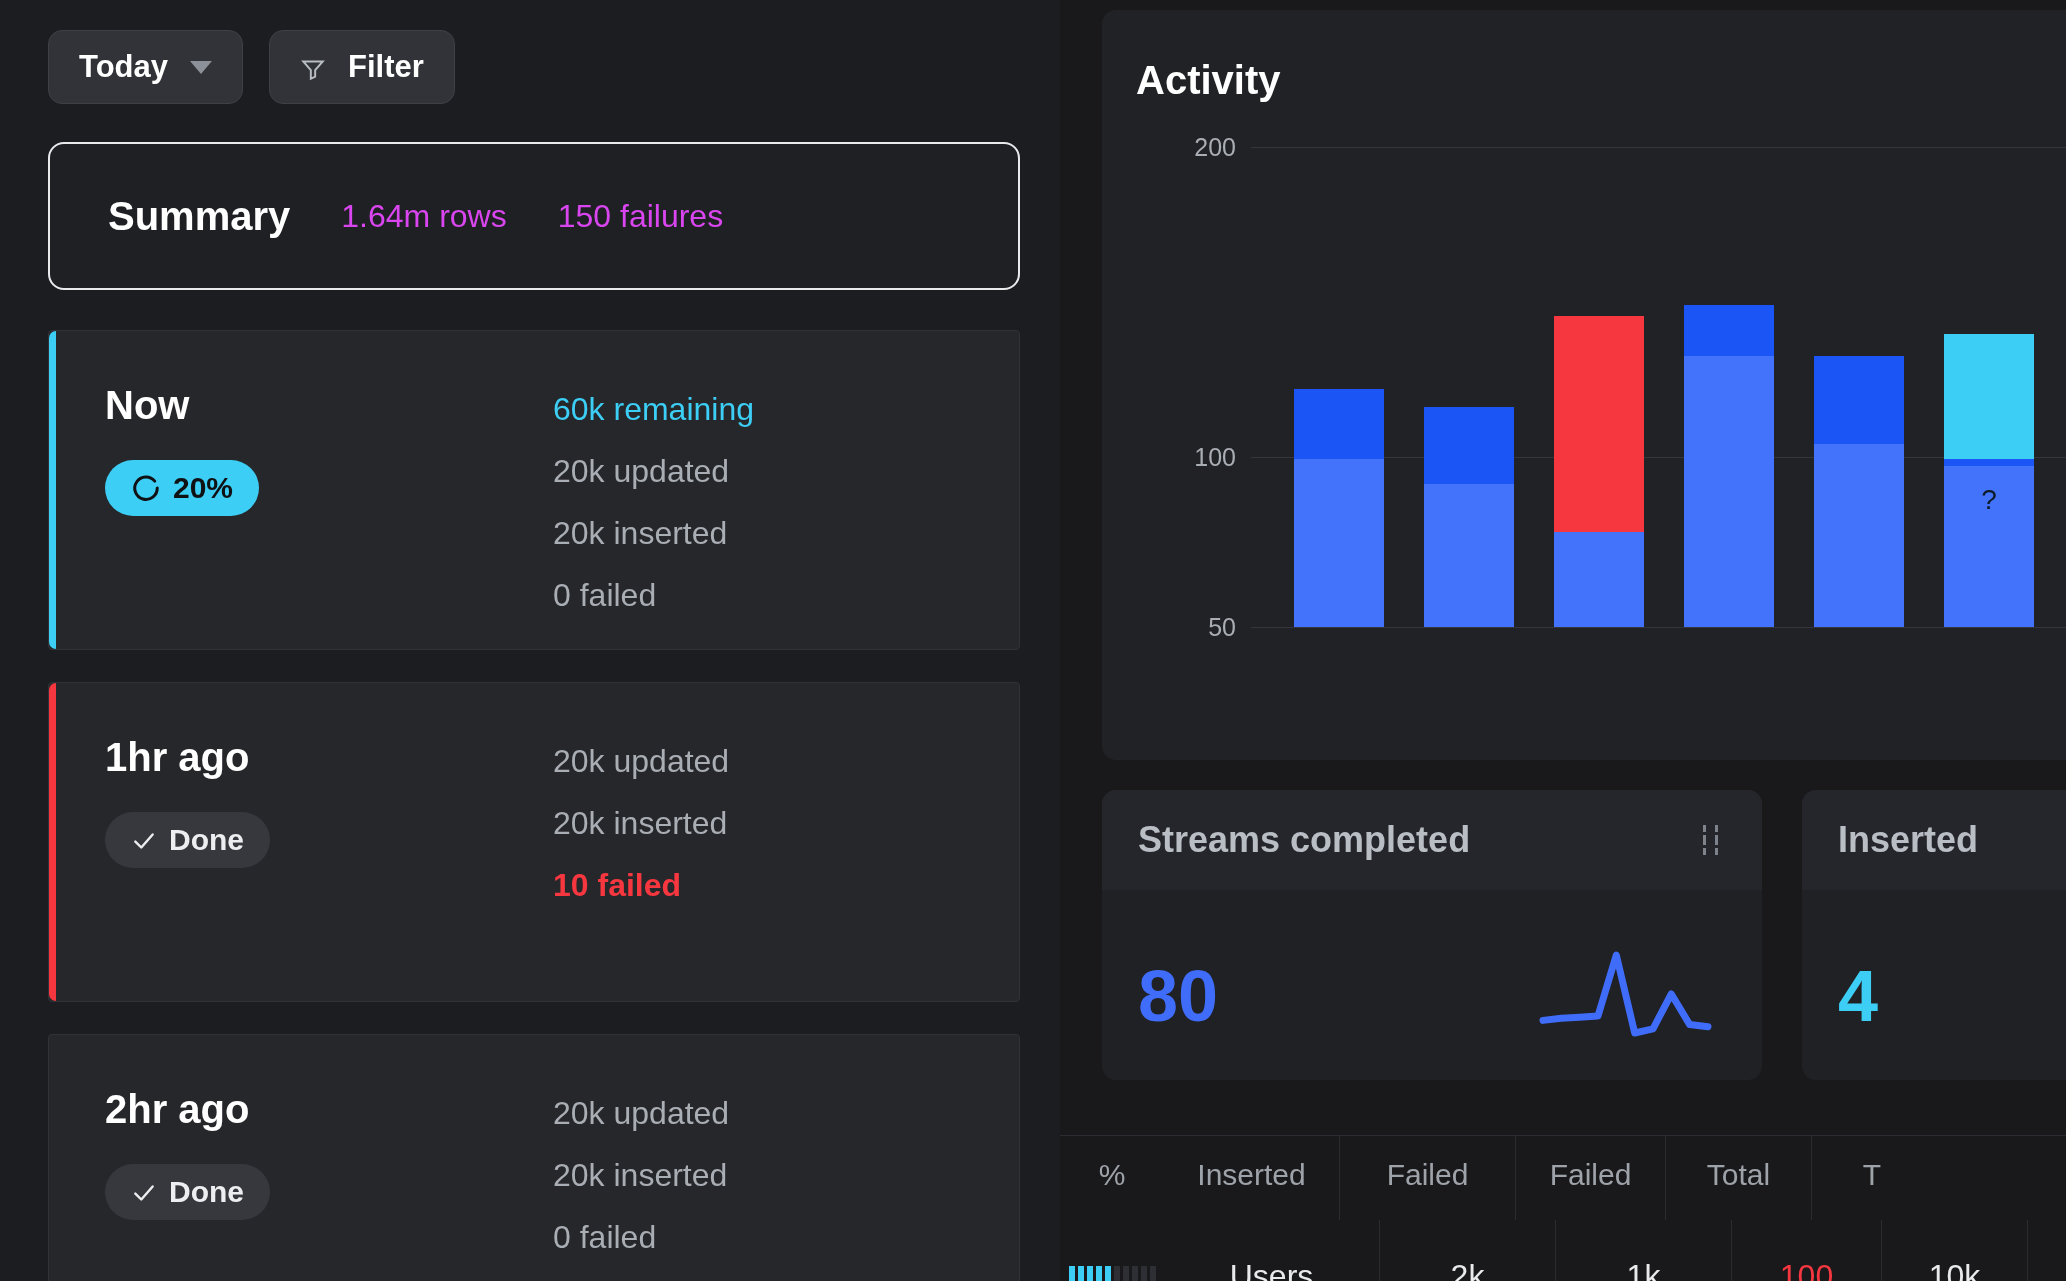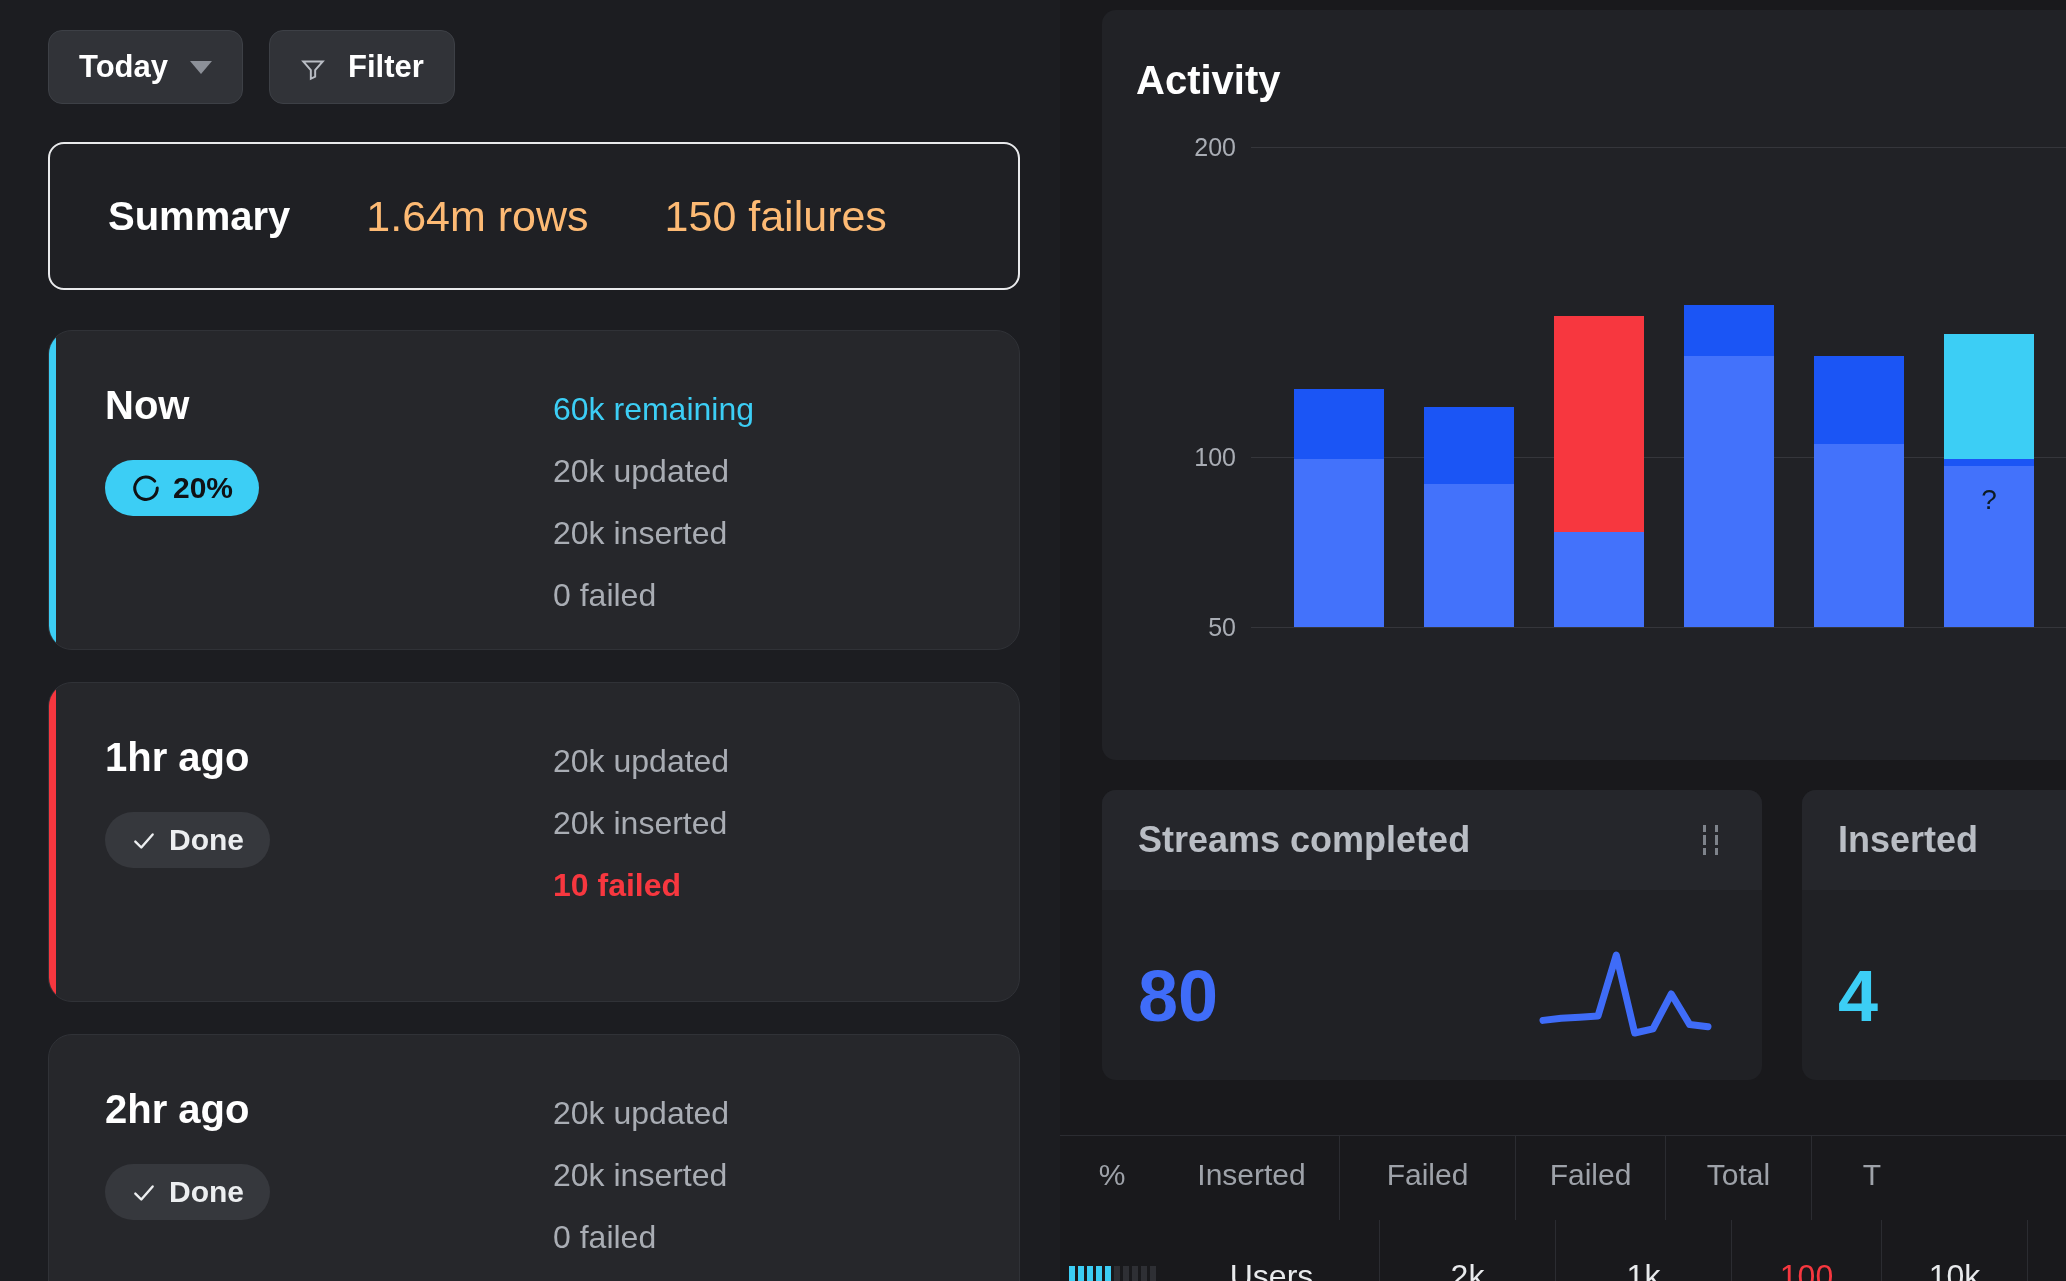--- a/index.html
+++ b/index.html
@@ -45,29 +45,29 @@
     border: 2px solid #e9eaec;
     border-radius: 16px;
     height: 148px;
     display: flex; align-items: center;
     padding: 0 58px;
     margin-bottom: 40px;
     background: #1f2024;
   }
   .summary-title { font-size: 40px; font-weight: 700; color: #fff; }
   .summary-stat {
-    font-size: 43px; color: #fdba74; font-weight: 400;
-    margin-left: 76px; white-space: nowrap;
+    font-size: 32px; color: #d946ef; font-weight: 400;
+    margin-left: 51px; white-space: nowrap;
   }
 
   .tcard {
     position: relative;
     background: #26272b;
     border: 1px solid #303237;
-    border-radius: 24px;
+    border-radius: 4px;
     height: 320px;
     margin-bottom: 32px;
     padding: 52px 0 0 56px;
     display: flex;
     overflow: hidden;
   }
   .tcard .accent {
     position: absolute; left: 0; top: 0; bottom: 0;
     width: 7px;
     border-radius: 16px 0 0 16px;

